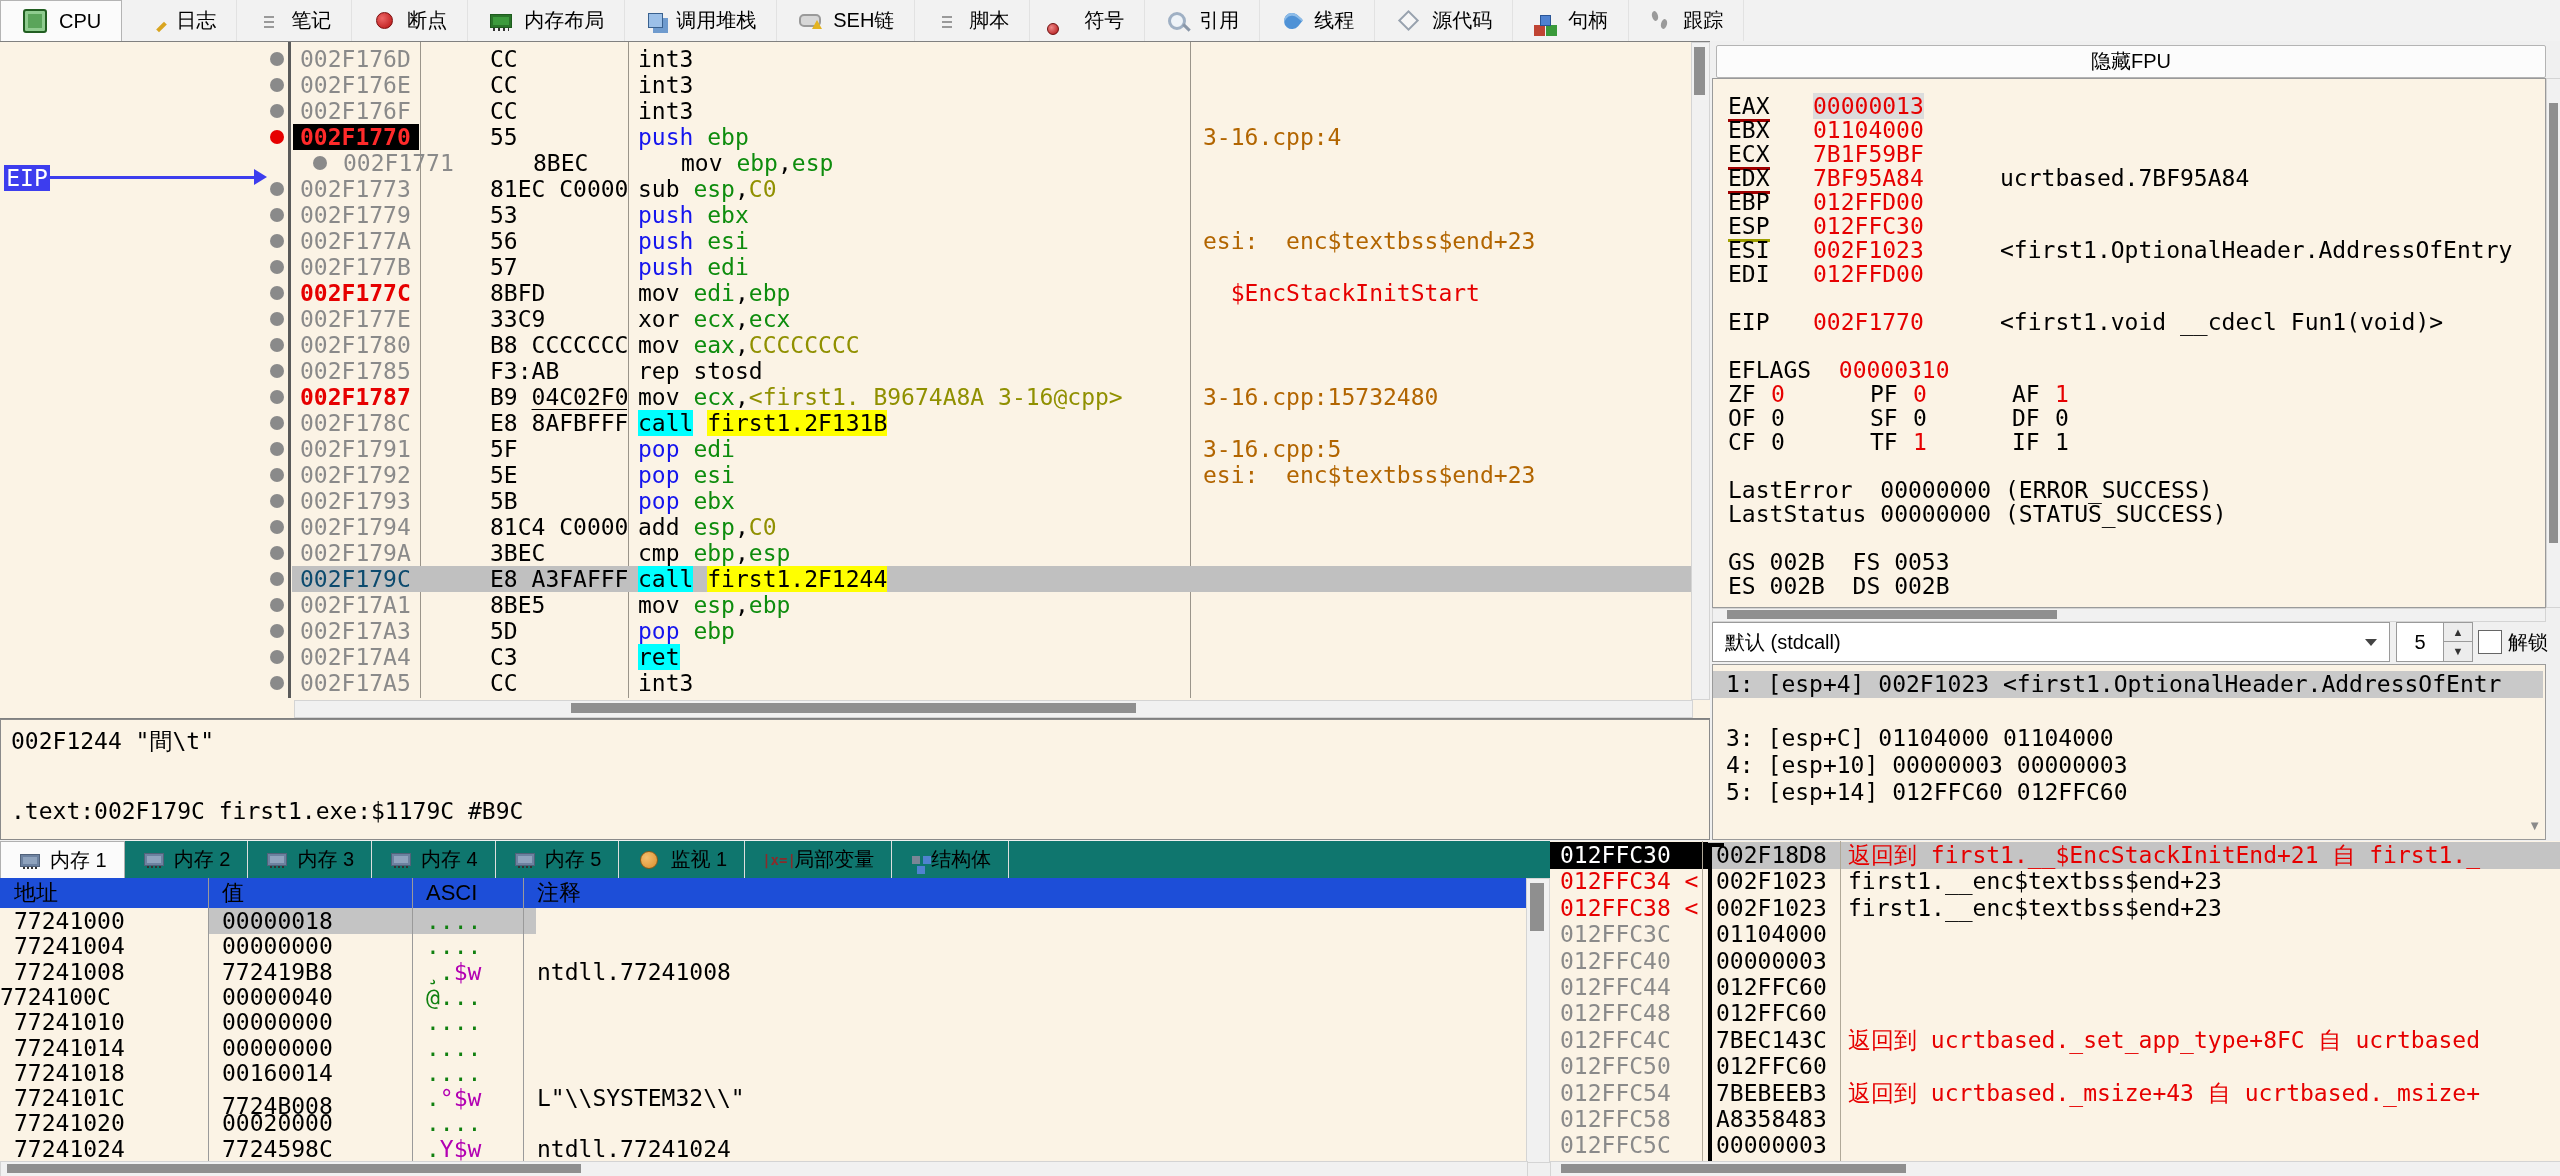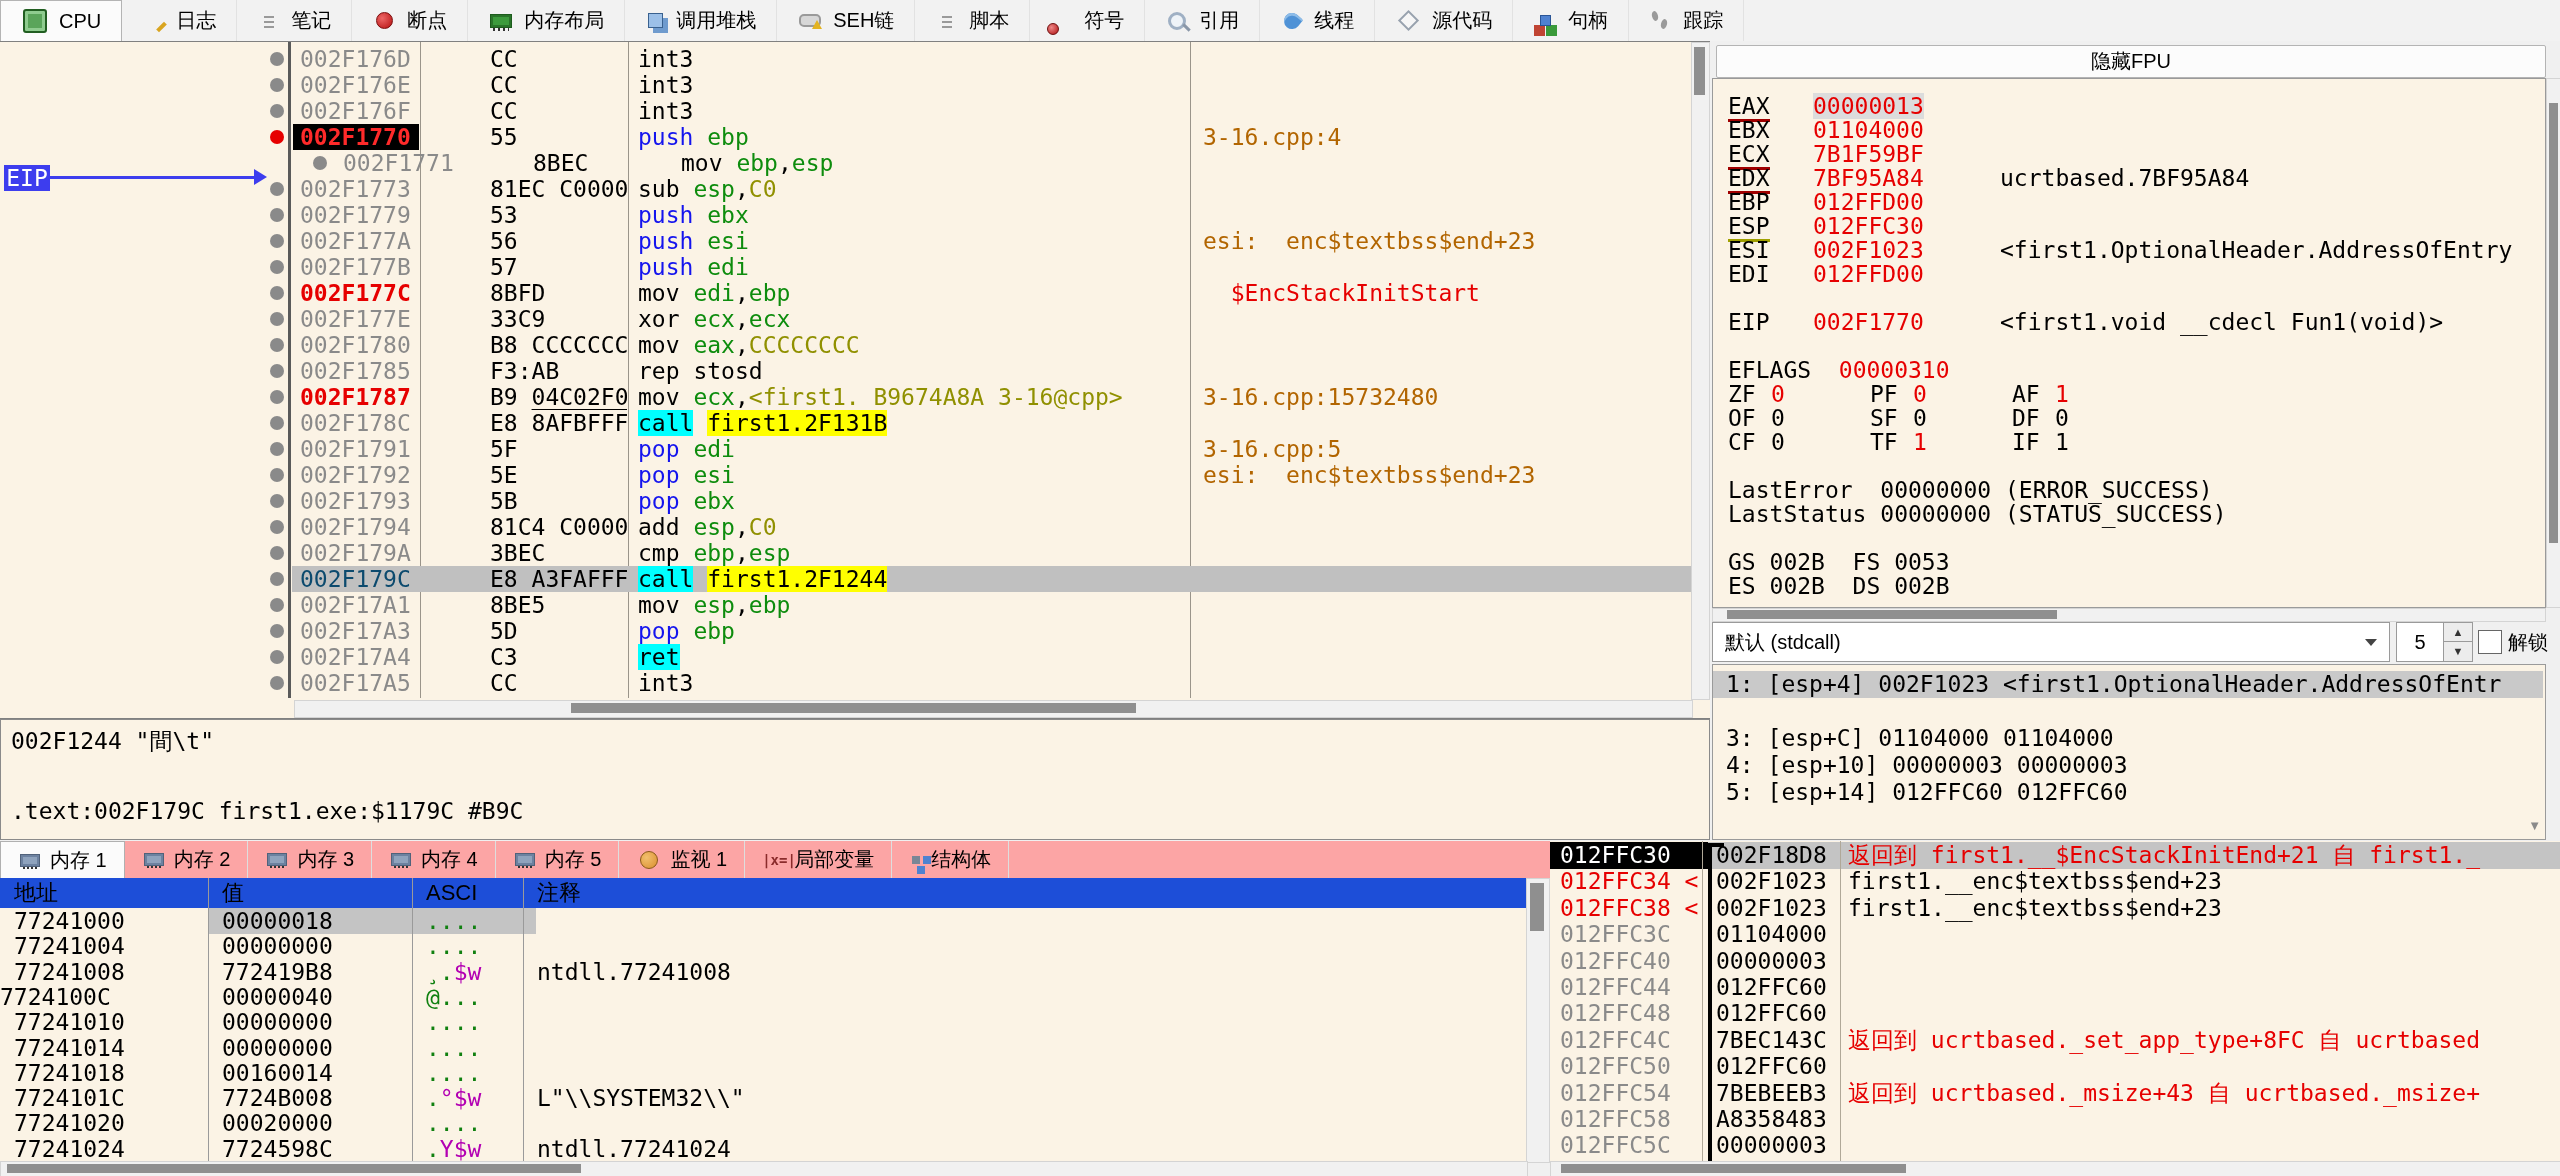--- a/index.html
+++ b/index.html
@@ -111,21 +111,21 @@
       font-size:20px;line-height:38px;text-align:center}
   .spinbtn{position:absolute;width:28px;height:19px;background:#ececec;border:1px solid #9a9a9a;
       font-size:11px;line-height:18px;text-align:center;color:#333}
   #chk{position:absolute;left:768px;top:589px;width:22px;height:22px;background:#fff;border:1px solid #666}
   #chklabel{position:absolute;left:798px;top:582px;font-size:20px;line-height:38px}
   #argarea{position:absolute;left:2px;top:623px;width:832px;height:174px;background:#fbf3e5;border:1px solid #9a9a9a;overflow:hidden}
   .arow{position:absolute;left:0;width:830px;height:27px;padding-left:13px;box-sizing:border-box}
   .arow.sel{background:#c9c9c9}
   .tinyarr{position:absolute;right:4px;color:#8a8a8a;font-size:13px}
   
-  #btabs{position:absolute;left:0;top:841px;width:1710px;height:37px;background:#fca5a5;display:flex;
+  #btabs{position:absolute;left:0;top:841px;width:1710px;height:37px;background:#0f766e;display:flex;
       border-bottom:1px solid #b9b9b9}
   .btab{display:flex;align-items:center;gap:8px;padding:0 17px;font-size:20px;border-right:1px solid #dedede}
   .btab.active{background:#fbfbfb;border:1px solid #b0b0b0;border-bottom:none}
   #dumphdr{position:absolute;left:0;top:878px;width:1526px;height:30px;background:#1d4ed8;border-bottom:1px solid #8a8a8a;
       font-size:22px}
   #dumphdr .h{position:absolute;top:1px;line-height:28px}
   #dump{position:absolute;left:0;top:908px;width:1526px;height:253px;background:#fbf3e5;overflow:hidden}
   .mrow{position:absolute;left:0;width:1526px;height:26px}
   .mcell{position:absolute;height:26px;overflow:hidden}
   .selcell{background:#c4c4c4}
@@ -505,21 +505,21 @@
         <div class="mono mcell" style="left: 209px; width: 203px; padding-left: 13px;">00000000</div>
         <div class="mono mcell" style="left: 413px; width: 110px; padding-left: 13px;"><span class="asc-grn">....</span></div>
       </div>
       <div class="mrow" style="top: 151.8px;">
         <div class="mono mcell" style="left: 0px; width: 208px; padding-left: 14px;">77241018</div>
         <div class="mono mcell" style="left: 209px; width: 203px; padding-left: 13px;">00160014</div>
         <div class="mono mcell" style="left: 413px; width: 110px; padding-left: 13px;"><span class="asc-grn">....</span></div>
       </div>
       <div class="mrow" style="top: 177.1px;">
         <div class="mono mcell" style="left: 0px; width: 208px; padding-left: 14px;">7724101C</div>
-        <div class="mono mcell" style="left: 209px; width: 203px; padding-left: 13px;">7724B008</div>
+        <div class="mono mcell" style="left: 209px; width: 203px; padding-left: 13px; margin-top: 8px;">7724B008</div>
         <div class="mono mcell" style="left: 413px; width: 110px; padding-left: 13px;"><span class="asc-grn">.</span><span class="asc-mag">°$w</span></div>
         <div class="mono mcell" style="left: 537px; width: 980px;">L"\\SYSTEM32\\"</div>
       </div>
       <div class="mrow" style="top: 202.4px;">
         <div class="mono mcell" style="left: 0px; width: 208px; padding-left: 14px;">77241020</div>
         <div class="mono mcell" style="left: 209px; width: 203px; padding-left: 13px;">00020000</div>
         <div class="mono mcell" style="left: 413px; width: 110px; padding-left: 13px;"><span class="asc-grn">....</span></div>
       </div>
       <div class="mrow" style="top: 227.7px;">
         <div class="mono mcell" style="left: 0px; width: 208px; padding-left: 14px;">77241024</div>

